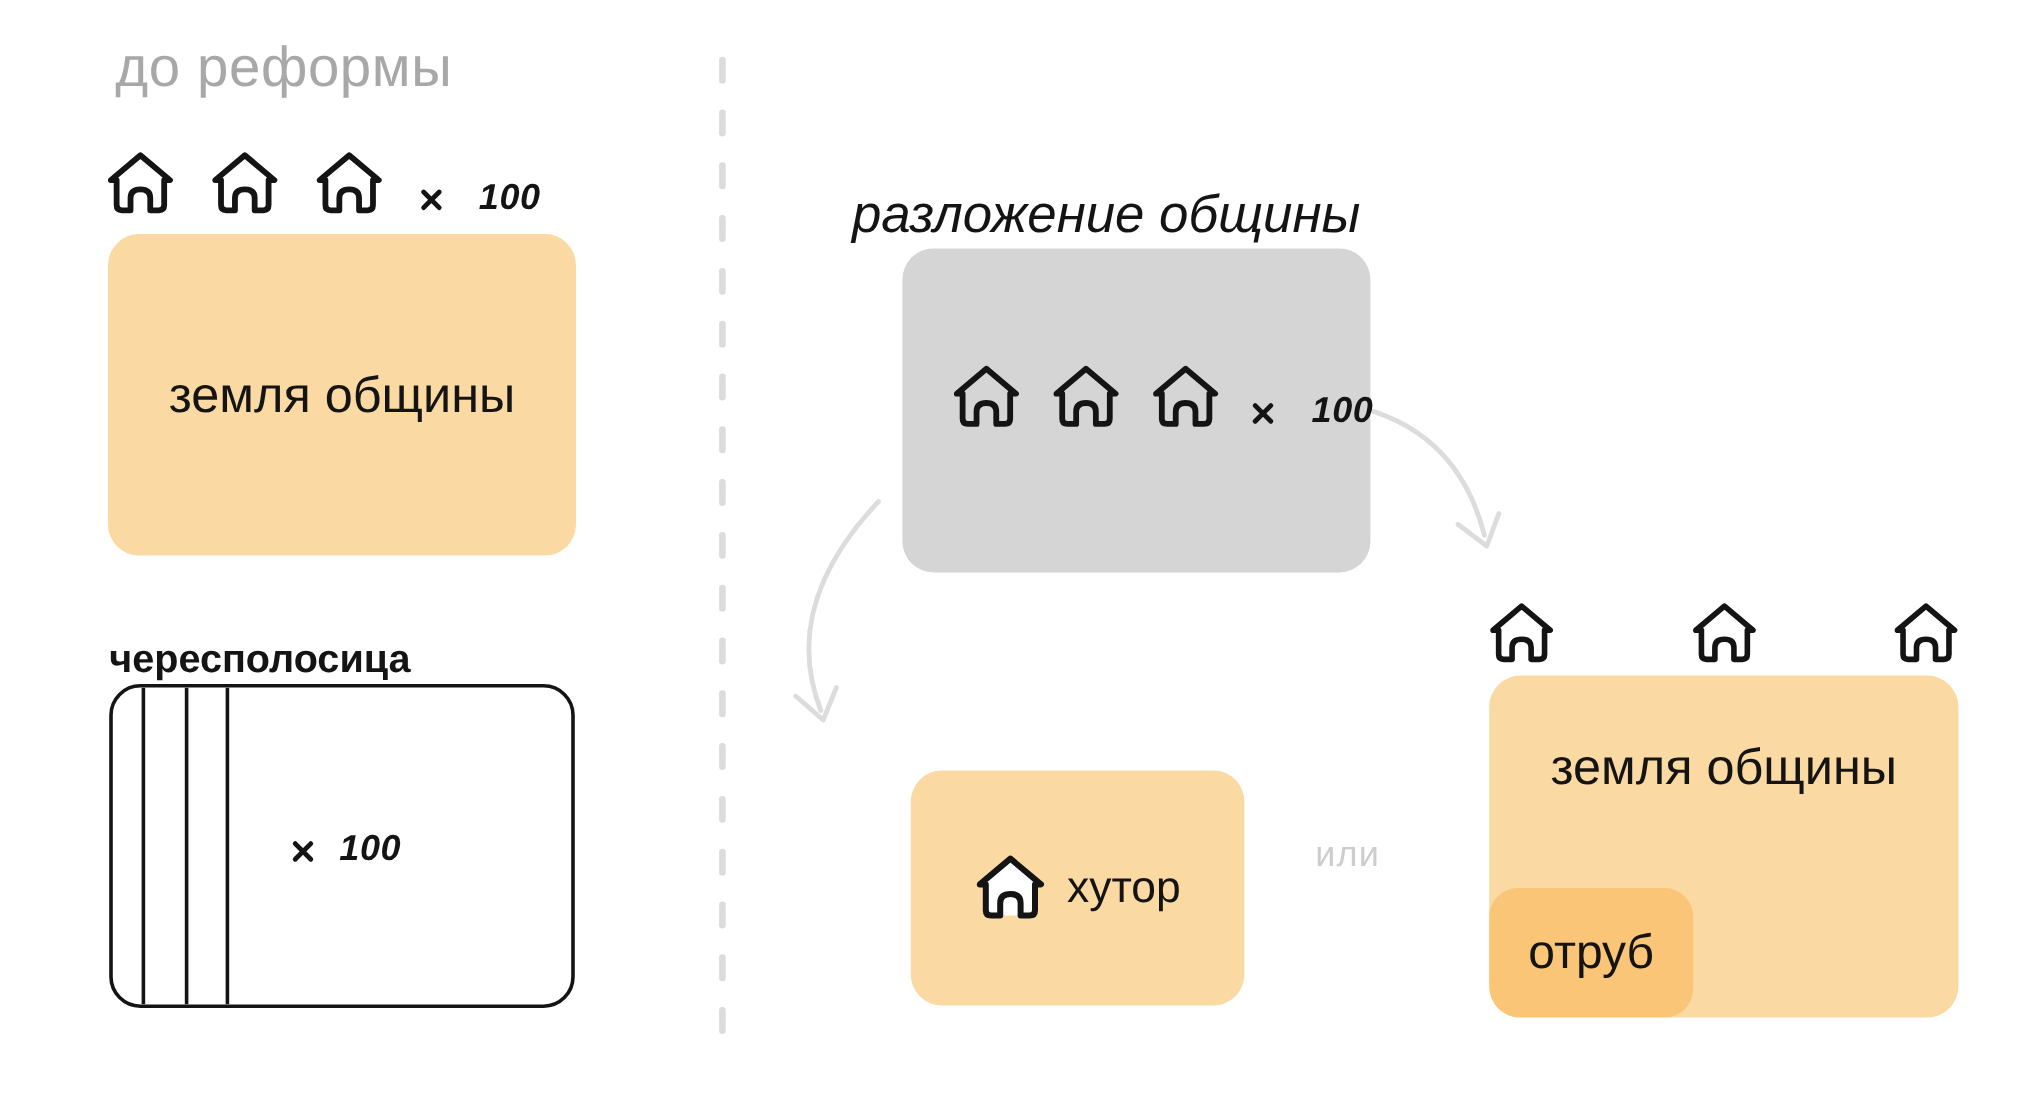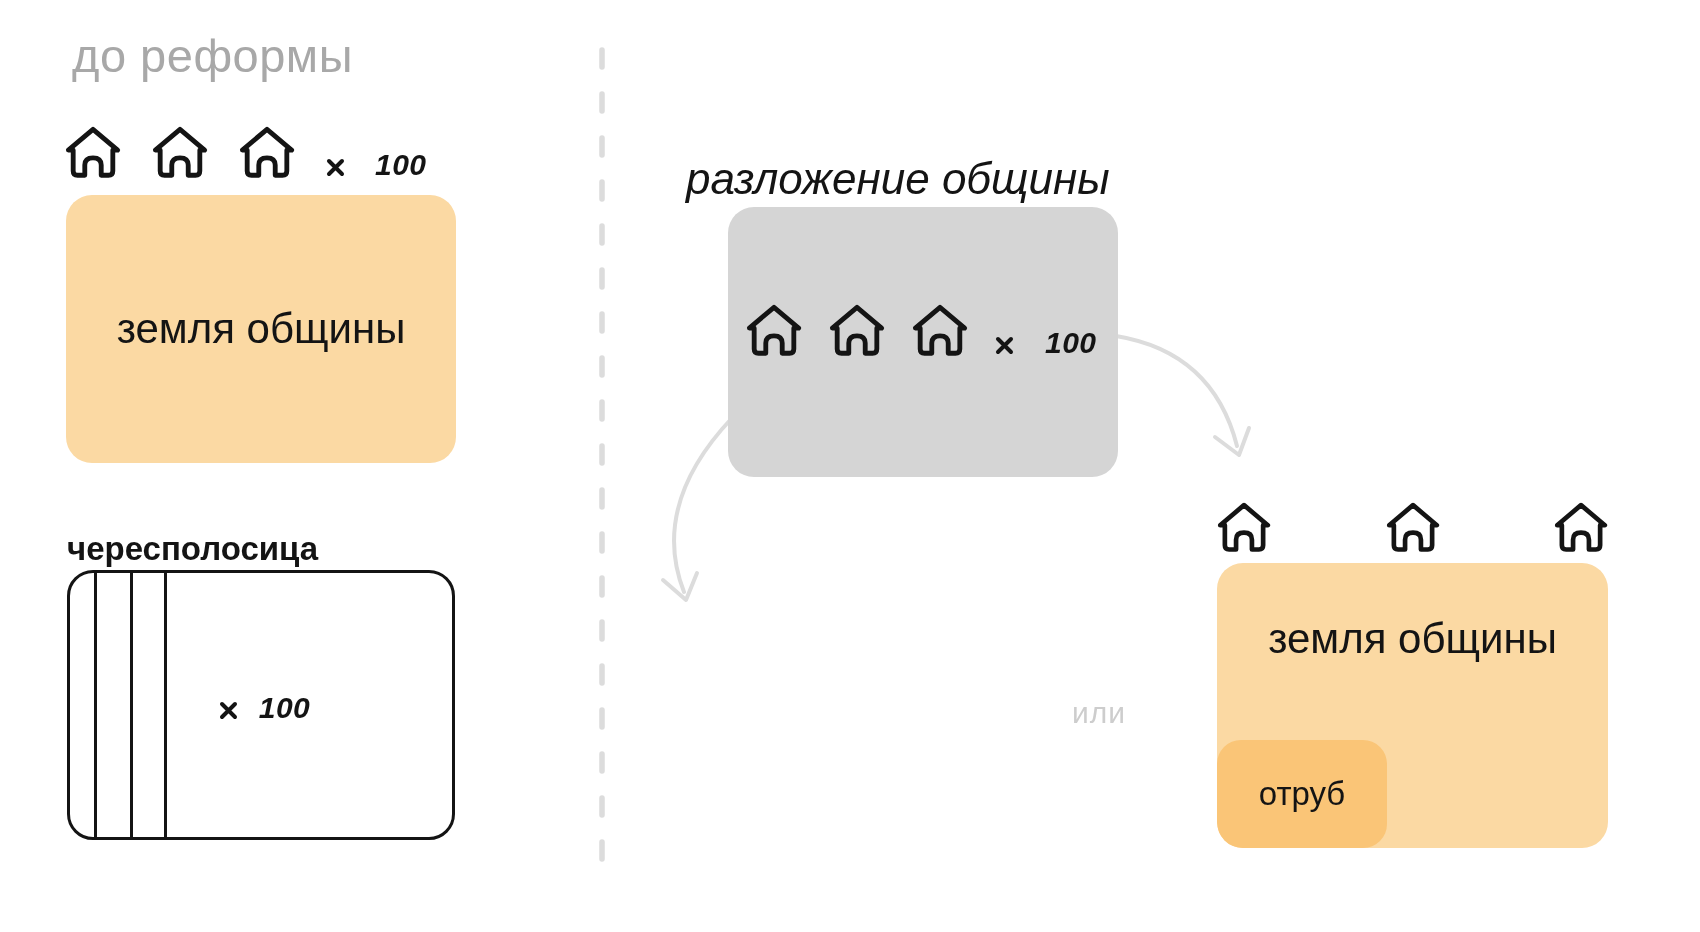--- a/index.html
+++ b/index.html
@@ -3,21 +3,21 @@
 <meta charset="utf-8">
 <style>
   :root{
     --peach:#FBD9A3; --otrub-orange:#FAC577; --gray-box:#D5D5D5;
     --title-gray:#A8A8A8; --title-orange:#F9AE55; --or-gray:#CDCDCD;
     --arrow-gray:#DCDCDC; --divider-gray:#DCDCDC; --ink:#141414;
   }
   html,body{margin:0;padding:0;background:#fff;}
   body{font-family:"Liberation Sans","DejaVu Sans",sans-serif;color:var(--ink);}
   .canvas{position:relative;width:1700px;height:932px;margin:0 auto;background:#fff;overflow:hidden;}
-  .abs{position:absolute;}
+  .abs{position:absolute;margin-left:24px;}
   svg.overlay{position:absolute;left:0;top:0;width:1700px;height:932px;pointer-events:none;z-index:0;}
   .layer{position:absolute;left:0;top:0;width:100%;height:100%;z-index:1;}
 
   .title{font-size:47px;letter-spacing:.5px;white-space:nowrap;}
   .title-before{left:72px;top:28px;color:var(--title-gray);}
   .title-after{left:1232px;top:34px;color:var(--title-orange);}
 
   .house{color:var(--ink);display:block;}
   .house svg{display:block;}
 
@@ -48,21 +48,21 @@
     display:flex;align-items:center;justify-content:center;gap:17px;}
   .khutor-label{font-size:37px;}
 
   .or-label{left:1072px;top:696px;font-size:30px;color:var(--or-gray);letter-spacing:1px;}
 
   .row-after-top{left:1216px;top:500px;width:393px;justify-content:space-between;}
   .community-after{left:1217px;top:563px;width:391px;height:285px;background:var(--peach);overflow:hidden;}
   .community-after .box-label{display:block;text-align:center;margin-top:52px;}
   .otrub-box{position:absolute;left:0;bottom:0;width:170px;height:108px;background:var(--otrub-orange);
     border-radius:24px;display:flex;align-items:center;justify-content:center;}
-  .otrub-label{font-size:33px;}
+  .otrub-label{font-size:40px;}
 
   .arrow-path{stroke:var(--arrow-gray);stroke-width:4;fill:none;stroke-linecap:round;}
   .divider-line{stroke:var(--divider-gray);stroke-width:5.5;stroke-linecap:round;stroke-dasharray:17 27;}
   .ah{stroke:var(--arrow-gray);fill:none;stroke-linecap:round;stroke-linejoin:round;}
 </style>
 </head>
 <body>
 
 <div class="canvas">
 
@@ -153,20 +153,28 @@
               <use href="#house-outline-g"></use>
             </svg>
           </span>
         <span class="cross"><svg width="21" height="21" viewBox="0 0 21 21">
               <use href="#cross-g"></use>
             </svg></span>
         <span class="mult-num">100</span>
       </div>
     </div>
 
+    <div class="abs box khutor-box">
+      <span class="house">
+          <svg width="60" height="60" viewBox="2 5 60 56">
+            <use href="#house-filled-g"></use>
+          </svg>
+        </span>
+      <span class="khutor-label">хутор</span>
+    </div>
 
     <div class="abs or-label">или</div>
 
     <div class="abs hrow row-after-top">
       <span class="house">
           <svg width="56" height="56" viewBox="2 5 60 56">
             <use href="#house-outline-g"></use>
           </svg>
         </span>
       <span class="house">

